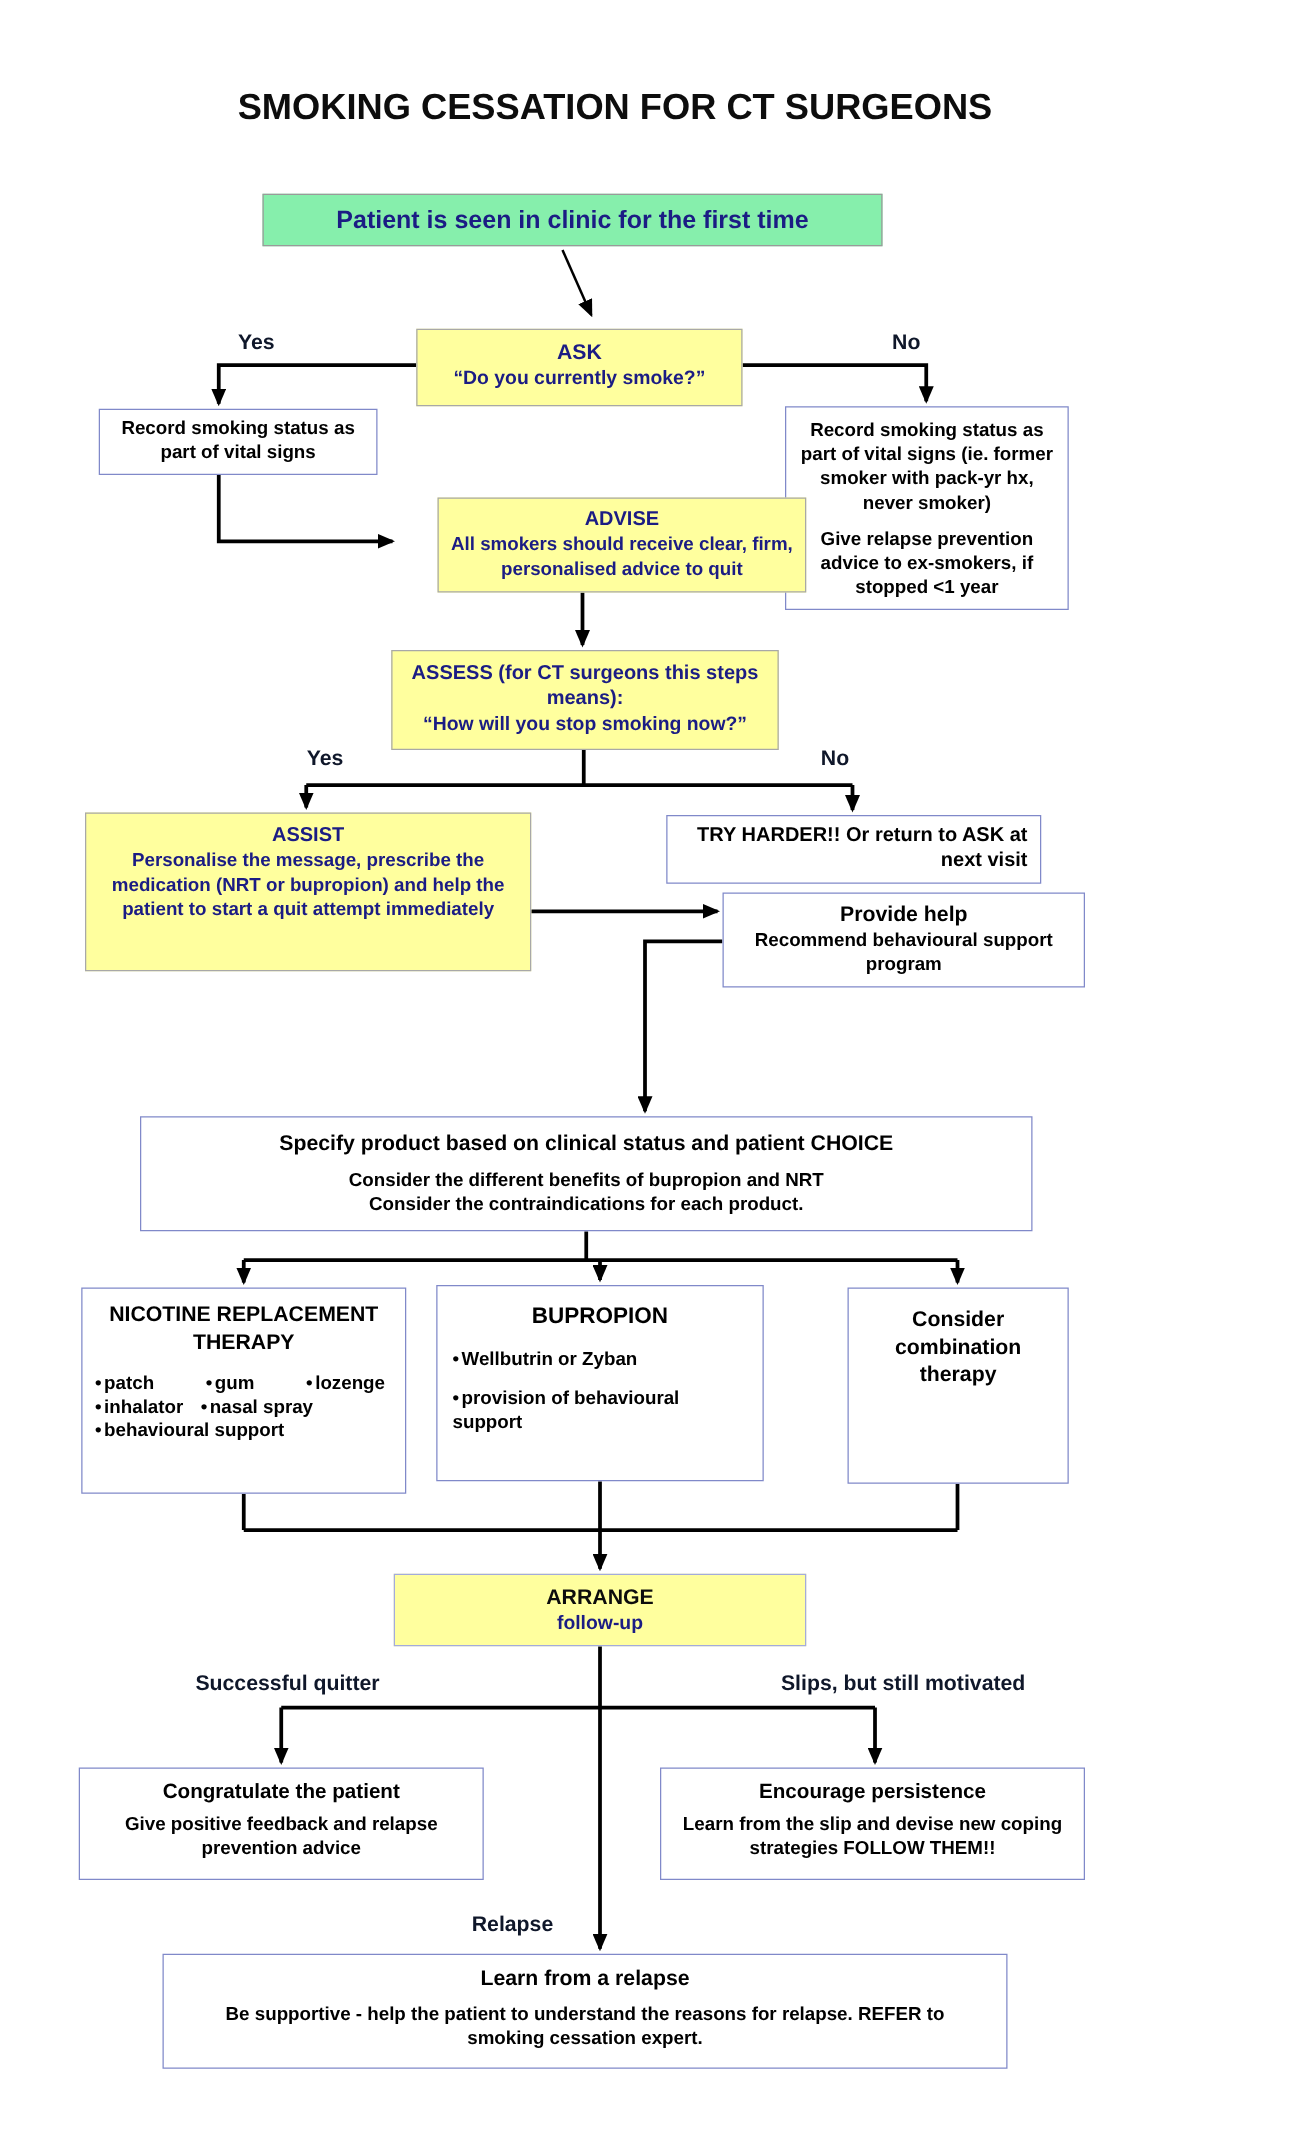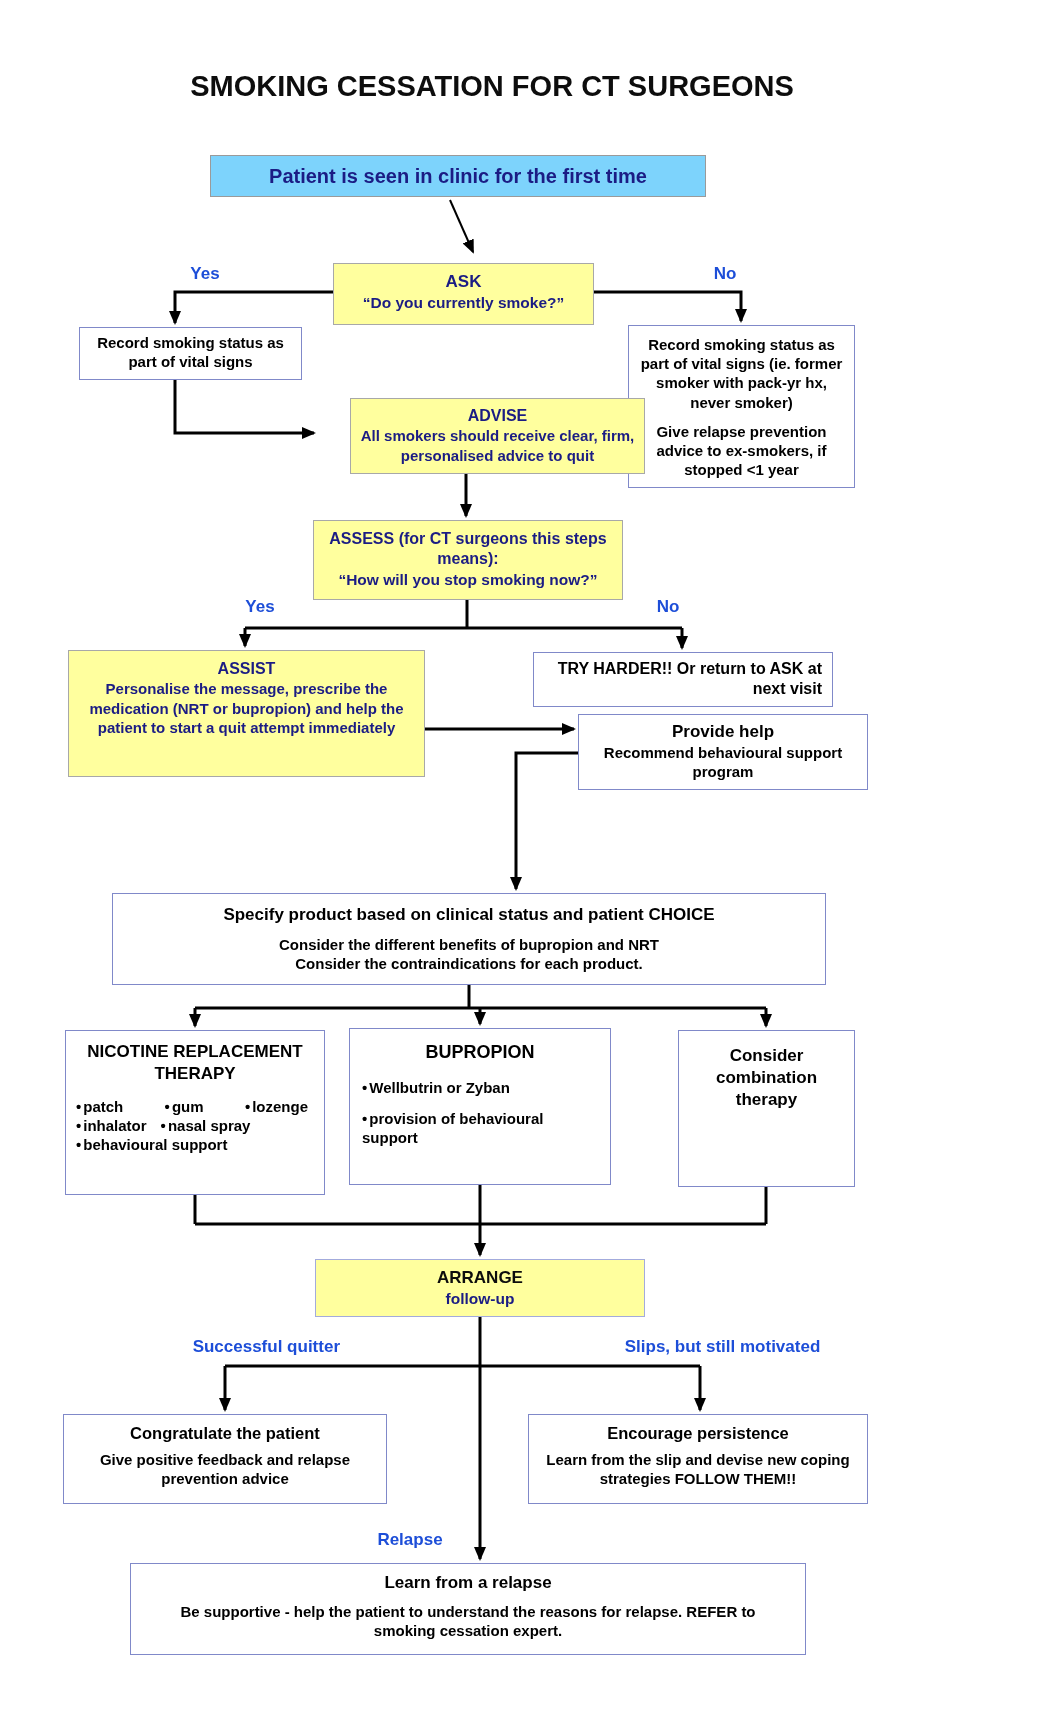--- a/index.html
+++ b/index.html
@@ -3,26 +3,26 @@
 <meta charset="utf-8">
 <style>
   html,body{margin:0;padding:0;background:#ffffff;}
   .canvas{
     position:relative;width:1050px;height:1725px;margin:0 auto;background:#ffffff;
     font-family:"Liberation Sans",sans-serif;font-weight:700;overflow:hidden;
   }
   svg.wires{position:absolute;left:0;top:0;pointer-events:none;}
   .box{position:absolute;box-sizing:border-box;text-align:center;line-height:1.28;}
   .yellow{background:#FFFF9E;border:1px solid #A8A8A8;color:#1B1C84;}
-  .orange{background:#7dd3fc;border:1px solid #9A9A9A;color:#1B1C84;}
+  .orange{background:#86efac;border:1px solid #9A9A9A;color:#1B1C84;}
   .white{background:#ffffff;border:1px solid #8089C9;color:#000000;}
   .bluish-border{border:1px solid #A3ABDC;}
   .node-title{display:block;font-size:16px;}
   .node-body{display:block;font-size:15px;}
-  .lbl{position:absolute;color:#1d4ed8;font-size:17px;text-align:center;}
+  .lbl{position:absolute;color:#0f172a;font-size:17px;text-align:center;}
   .bullets{text-align:left;font-size:15px;color:#000;}
   .bullet::before{content:"\2022";margin-right:2px;}
   .row{display:flex;}
   .row.spread{justify-content:space-between;padding-right:6px;}
   .row.gap{gap:14px;}
   .para{margin:0 0 10px 0;}
 </style>
 </head>
 <body>
 
@@ -150,21 +150,21 @@
 
   <div class="box white" style="left:678px;top:1030px;width:177px;height:157px;padding:14px 12px;">
     <span class="node-body" style="font-size:17px;">Consider combination therapy</span>
   </div>
 
   <div class="box yellow bluish-border" style="left:315px;top:1259px;width:330px;height:58px;padding-top:7px;">
     <span class="node-title" style="font-size:17px;color:#0d0d0d;">ARRANGE</span>
     <span class="node-body" style="font-size:15.5px;">follow-up</span>
   </div>
 
-  <div class="lbl" style="left:120px;top:1337px;width:220px;text-align:right;">Successful quitter</div>
+  <div class="lbl" style="left:120px;top:1337px;width:220px;">Successful quitter</div>
   <div class="lbl" style="left:600px;top:1337px;width:245px;">Slips, but still motivated</div>
 
   <div class="box white" style="left:63px;top:1414px;width:324px;height:90px;padding:8px 10px;">
     <span class="node-title" style="font-size:16.5px;margin-bottom:6px;">Congratulate the patient</span>
     <span class="node-body">Give positive feedback and relapse prevention advice</span>
   </div>
 
   <div class="box white" style="left:528px;top:1414px;width:340px;height:90px;padding:8px 10px;">
     <span class="node-title" style="font-size:16.5px;margin-bottom:6px;">Encourage persistence</span>
     <span class="node-body">Learn from the slip and devise new coping strategies FOLLOW THEM!!</span>

